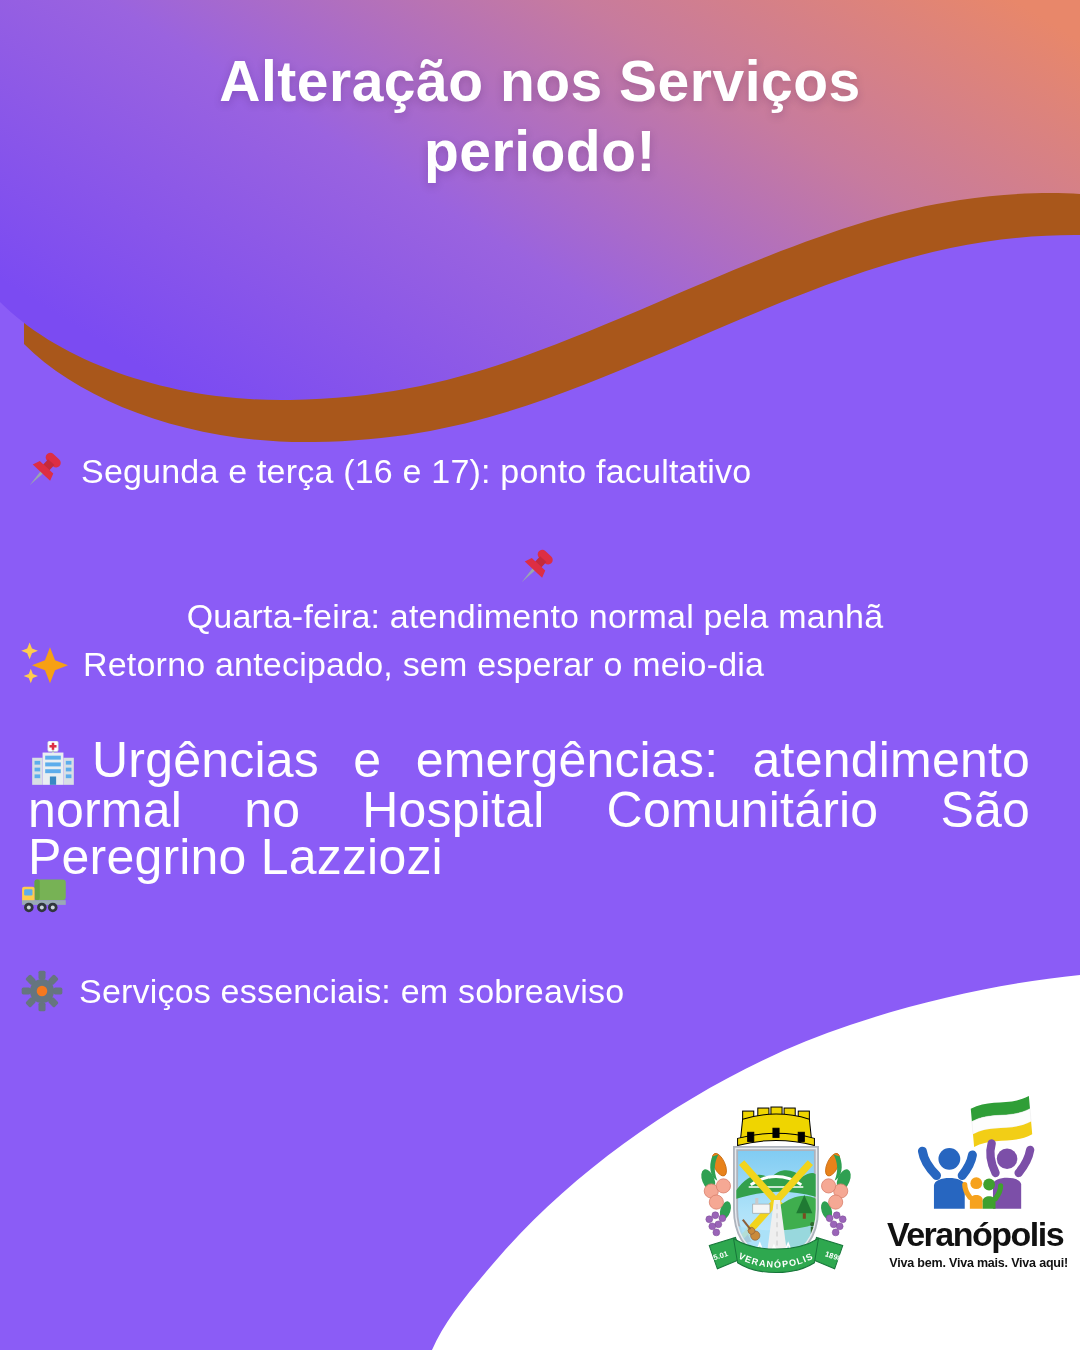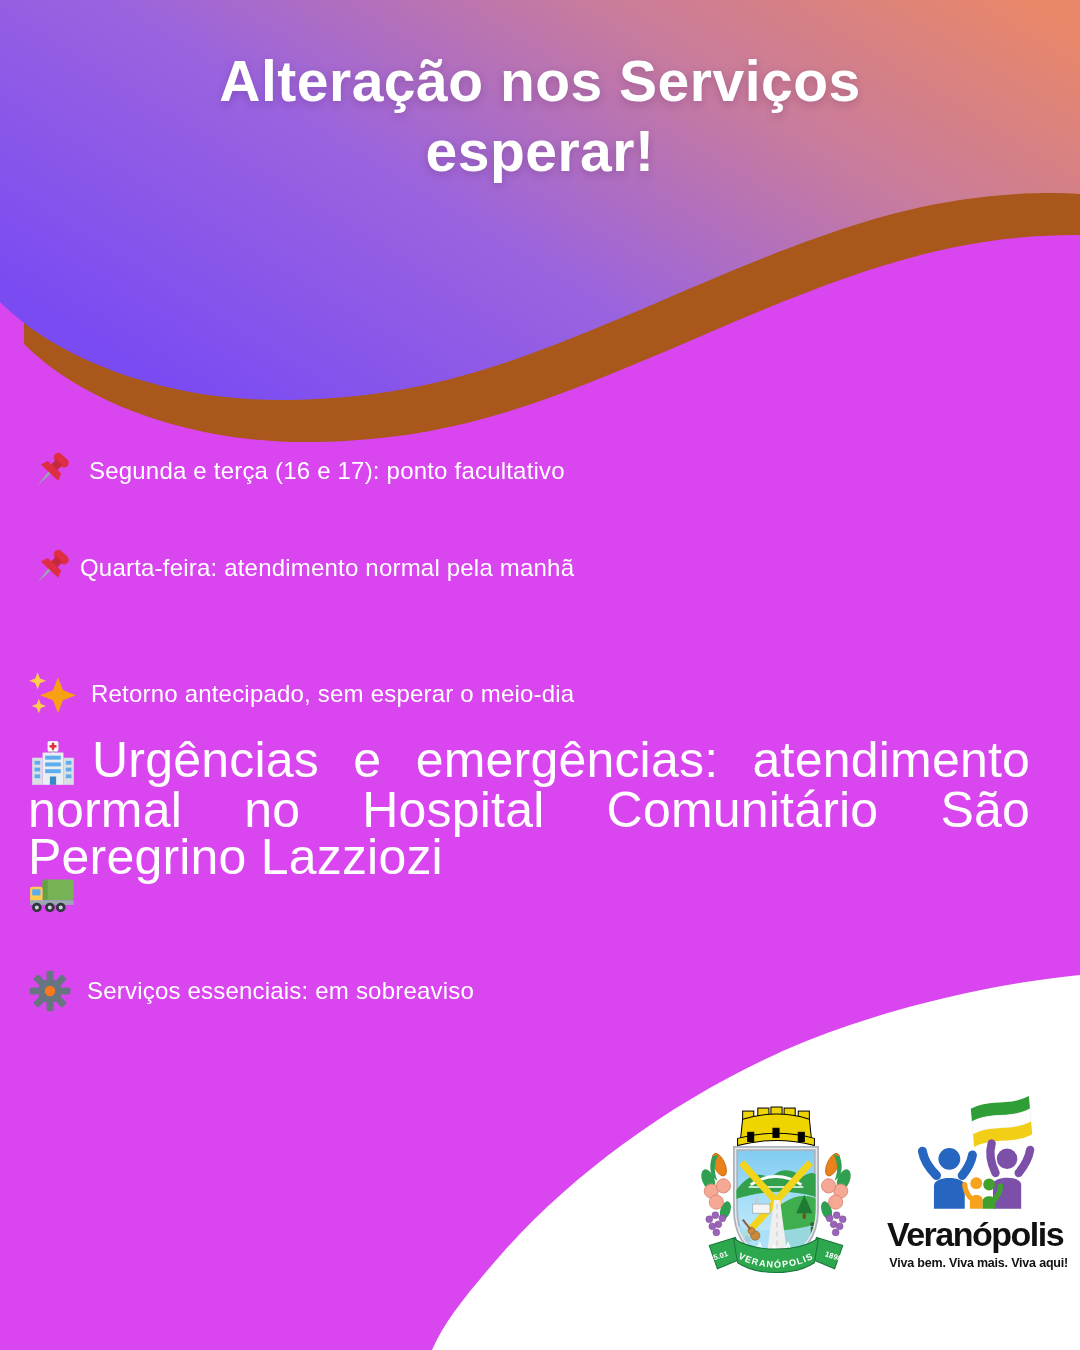--- a/index.html
+++ b/index.html
@@ -1,50 +1,50 @@
 <!DOCTYPE html>
 <html><head>
 <meta charset="utf-8">
 <style>
   html,body { margin:0; padding:0; background:#222; }
   .poster {
     position:relative;
     width:1080px; height:1350px;
     overflow:hidden;
-    background:#d946ef;
+    background:#8b5cf6;
     font-family:"Liberation Sans", sans-serif;
     margin:0 auto;
   }
   .bg-svg { position:absolute; inset:0; width:100%; height:100%; display:block; }
 
   .page-title {
     position:absolute; top:46px; left:0; right:0;
     text-align:center; color:#FFFFFF;
     font-size:57px; font-weight:800; letter-spacing:0.5px;
     line-height:70px;
     text-shadow:0 3px 8px rgba(60,20,80,0.22);
   }
 
   .bullet {
-    position:absolute; left:28px; right:30px;
+    position:absolute; left:20px; right:30px;
     display:flex; align-items:center; gap:15px;
-    color:#FFFFFF; font-size:24px; font-weight:400;
+    color:#FFFFFF; font-size:34px; font-weight:400;
     letter-spacing:0.2px; white-space:nowrap;
   }
-  .bullet.tight { gap:6px; }
+  .bullet.tight { gap:6px;flex-direction:column; }
   .bullet svg { flex:0 0 auto; display:block; }
 
   .bullet-block {
     position:absolute; left:28px; right:50px;
     color:#FFFFFF; font-size:50px; line-height:47px;
     text-align:justify; letter-spacing:0.2px;
   }
   .bullet-block svg { display:inline-block; vertical-align:-10px; margin-right:14px; }
 
-  .b1 { top:448px; } .b2 { top:545px; } .b3 { top:640px;margin-top:30px; }
+  .b1 { top:448px; } .b2 { top:545px; } .b3 { top:640px; }
   .b4 { top:737px; } .b5 { top:874px; } .b6 { top:969px; }
 
   .coat { position:absolute; left:694px; top:1104px; width:164px; height:182px; }
   .coat svg { width:100%; height:100%; display:block; }
 
   .vlogo { position:absolute; left:882px; top:1096px; width:186px; text-align:center; }
   .vlogo .mark { width:148px; height:118px; display:block; margin:0 auto; }
   .logo-name {
     color:#111111; font-size:34px; font-weight:bold;
     letter-spacing:-1.5px; line-height:36px; margin-top:2px;
@@ -71,21 +71,21 @@
 
     <path fill="#A9571B" transform="translate(24,42)" d="M0,-60 L1080,-60 L1080,194 C1050,192 1005,193 960,200 C860,215 760,258 640,310 C520,360 430,398 290,400 C170,402 60,362 0,302 Z"></path>
 
     <path fill="url(#gradHeader)" d="M0,0 L1080,0 L1080,194 C1050,192 1005,193 960,200 C860,215 760,258 640,310 C520,360 430,398 290,400 C170,402 60,362 0,302 Z"></path>
 
     <path fill="#FFFFFF" d="M1080,975 C1010,982 930,998 850,1025 C720,1068 590,1155 505,1250 C470,1290 445,1320 432,1350 L1080,1350 Z"></path>
   </svg>
 
   <div class="page-title">
     <div>Alteração nos Serviços</div>
-    <div>esperar!</div>
+    <div>periodo!</div>
   </div>
 
   <div class="bullet b1">
     <svg width="46" height="46" viewBox="0 0 40 40">
       <g transform="rotate(43 20 20)">
         <polygon points="20,37 18.5,21 21.5,21" fill="#9AA7B0"></polygon>
         <rect x="12.5" y="3" width="15" height="8" rx="4" fill="#DD2E44"></rect>
         <rect x="16.3" y="9.5" width="7.4" height="6.5" fill="#C42A3C"></rect>
         <path d="M12,15.5 h16 l2.3,6.5 h-20.6 Z" fill="#DD2E44"></path>
       </g>

